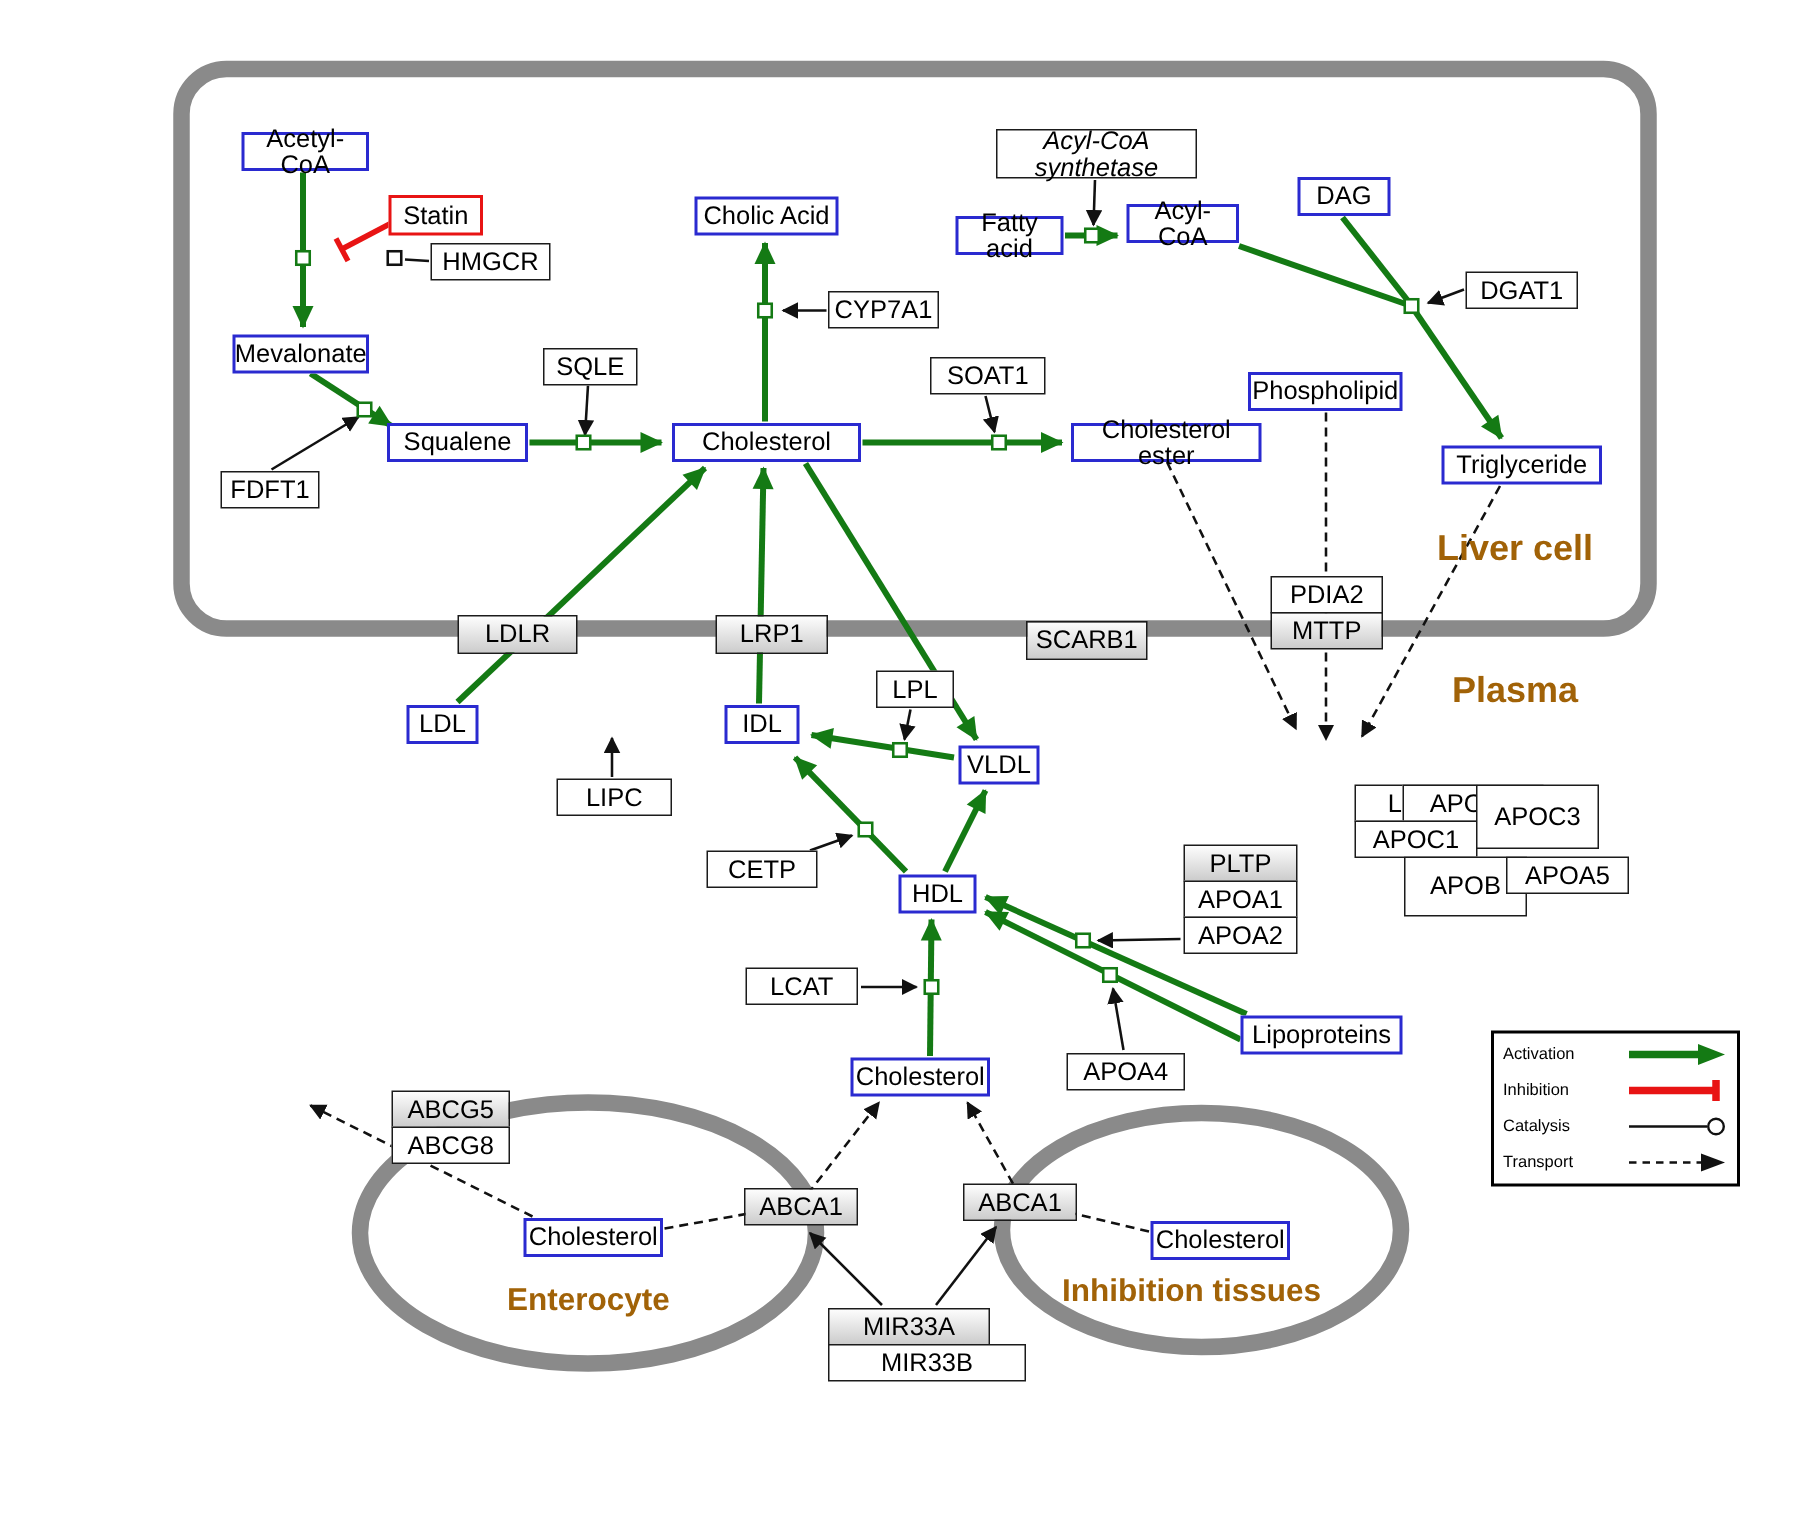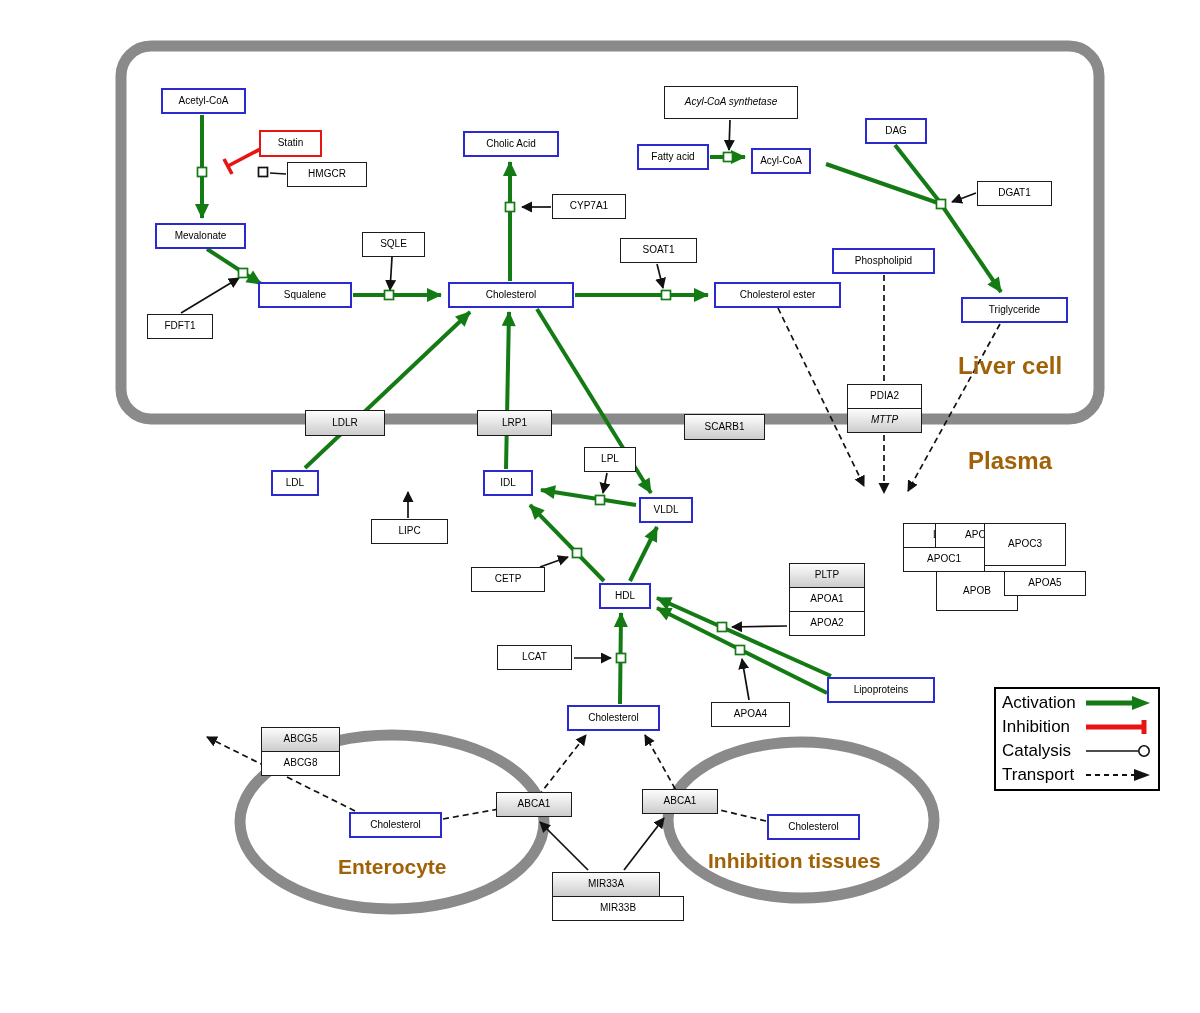--- a/index.html
+++ b/index.html
@@ -1,32 +1,32 @@
 <!DOCTYPE html>
 <html><head>
 <meta charset="utf-8">
 <style>
   html,body{margin:0;padding:0;background:#fff;}
   #canvas{position:relative;width:1200px;height:1013px;background:#fff;overflow:hidden;
           font-family:"Liberation Sans",sans-serif;}
   #edges{position:absolute;left:0;top:0;width:1200px;height:1013px;}
   .node{position:absolute;box-sizing:border-box;display:flex;align-items:center;justify-content:center;
-        text-align:center;font-size:10px;line-height:1.02;background:#fff;color:#000;padding:1px 2px;}
+        text-align:center;font-size:17px;line-height:1.02;background:#fff;color:#000;padding:1px 2px;}
   .met{border:2px solid #2a2ad0;}
   .gene{border:1px solid #1b1b1b;}
   .memb{border:1px solid #1b1b1b;background:linear-gradient(#fdfdfd,#cccccc);}
   .statin{border:2px solid #e81414;}
   .clabel{position:absolute;color:#a16207;font-weight:bold;}
   .big{font-size:24px;}
   .mid{font-size:21px;}
   #legend{position:absolute;left:994px;top:687px;width:166px;height:104px;border:2px solid #000;
           background:#fff;box-sizing:border-box;display:flex;flex-direction:column;justify-content:space-around;
           padding:2px 6px;}
   .lrow{display:flex;align-items:center;justify-content:space-between;height:24px;}
-  .lrow span{font-size:17px;color:#000;}
+  .lrow span{font-size:11px;color:#000;}
 </style>
 </head>
 <body>
 
 <div id="canvas">
 
   <svg id="edges" viewBox="0 0 1200 1013">
     <defs>
       <marker id="ag" markerUnits="userSpaceOnUse" markerWidth="20" markerHeight="18" refX="15" refY="8" orient="auto">
         <path d="M1,1 L16,8 L1,15 z" fill="#147a14"></path>
@@ -124,31 +124,31 @@
   <div class="node gene" style="left:147px;top:314px;width:66px;height:25px;">FDFT1</div>
   <div class="node met" style="left:258px;top:282px;width:94px;height:26px;">Squalene</div>
   <div class="node gene" style="left:362px;top:232px;width:63px;height:25px;">SQLE</div>
   <div class="node met" style="left:463px;top:131px;width:96px;height:26px;">Cholic Acid</div>
   <div class="node gene" style="left:552px;top:194px;width:74px;height:25px;">CYP7A1</div>
   <div class="node met" style="left:448px;top:282px;width:126px;height:26px;">Cholesterol</div>
   <div class="node gene" style="left:620px;top:238px;width:77px;height:25px;">SOAT1</div>
   <div class="node met" style="left:714px;top:282px;width:127px;height:26px;">Cholesterol ester</div>
   <div class="node met" style="left:637px;top:144px;width:72px;height:26px;">Fatty acid</div>
   <div class="node gene" style="left:664px;top:86px;width:134px;height:33px;font-style:italic;">Acyl-CoA synthetase</div>
-  <div class="node met" style="left:751px;top:148px;width:60px;height:26px;">Acyl-CoA</div>
+  <div class="node met" style="left:751px;top:136px;width:75px;height:26px;">Acyl-CoA</div>
   <div class="node met" style="left:865px;top:118px;width:62px;height:26px;">DAG</div>
   <div class="node gene" style="left:977px;top:181px;width:75px;height:25px;">DGAT1</div>
   <div class="node met" style="left:832px;top:248px;width:103px;height:26px;">Phospholipid</div>
   <div class="node met" style="left:961px;top:297px;width:107px;height:26px;">Triglyceride</div>
 
   <div class="node memb" style="left:305px;top:410px;width:80px;height:26px;">LDLR</div>
   <div class="node memb" style="left:477px;top:410px;width:75px;height:26px;">LRP1</div>
   <div class="node memb" style="left:684px;top:414px;width:81px;height:26px;">SCARB1</div>
   <div class="node gene" style="left:847px;top:384px;width:75px;height:25px;">PDIA2</div>
-  <div class="node memb" style="left:847px;top:408px;width:75px;height:25px;font-style:italic;">MTTP</div>
+  <div class="node memb" style="left:847px;top:408px;width:75px;height:25px;">MTTP</div>
 
   <div class="node met" style="left:271px;top:470px;width:48px;height:26px;">LDL</div>
   <div class="node met" style="left:483px;top:470px;width:50px;height:26px;">IDL</div>
   <div class="node gene" style="left:371px;top:519px;width:77px;height:25px;">LIPC</div>
   <div class="node gene" style="left:584px;top:447px;width:52px;height:25px;">LPL</div>
   <div class="node met" style="left:639px;top:497px;width:54px;height:26px;">VLDL</div>
   <div class="node gene" style="left:471px;top:567px;width:74px;height:25px;">CETP</div>
   <div class="node met" style="left:599px;top:583px;width:52px;height:26px;">HDL</div>
   <div class="node gene" style="left:497px;top:645px;width:75px;height:25px;">LCAT</div>
   <div class="node memb" style="left:789px;top:563px;width:76px;height:25px;">PLTP</div>

